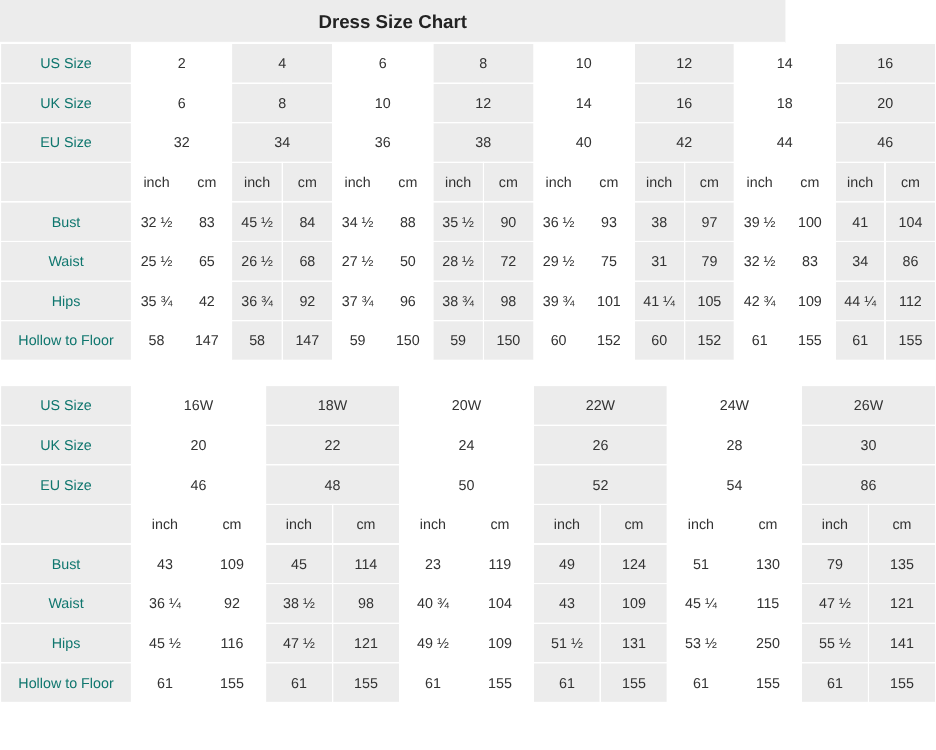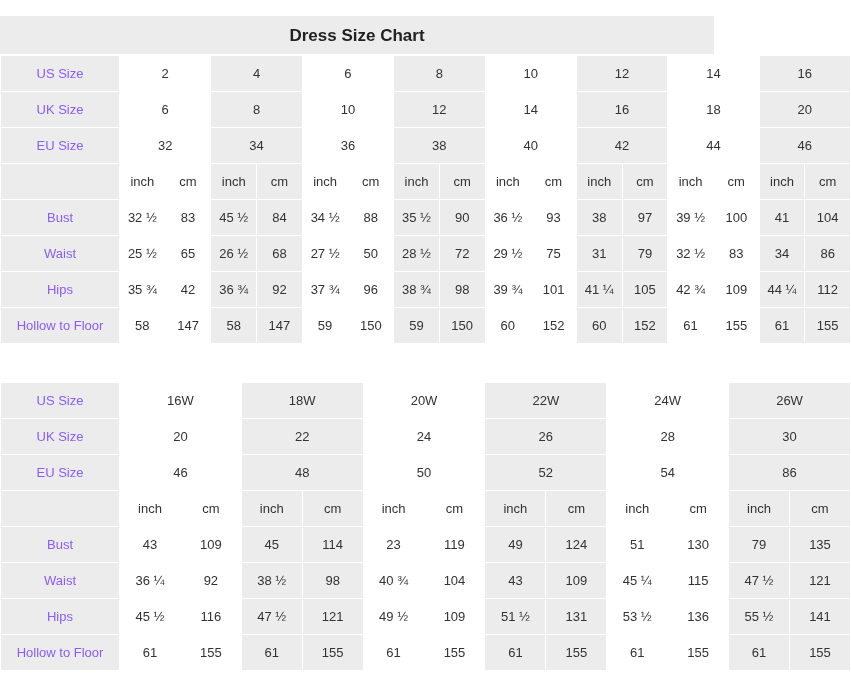--- a/index.html
+++ b/index.html
@@ -10,21 +10,20 @@
   body {
     width: 851px;
     height: 682px;
     font-family: "Liberation Sans", sans-serif;
     font-size: 13px;
     color: #333333;
     overflow: hidden;
   }
   .chart-block {
     width: 714px;
-    margin-top: 16px;
   }
   .chart-title {
     text-align: center;
     font-size: 17px;
     font-weight: bold;
     color: #222222;
     background: #ececec;
     height: 39px;
     line-height: 39px;
     border-bottom: 1px solid #ffffff;
@@ -42,21 +41,21 @@
     font-size: 13px;
     border: 1px solid #ffffff;
     box-sizing: border-box;
     padding: 0 2px;
     overflow: hidden;
     white-space: nowrap;
   }
   
   td.rowlabel {
     background: #ececec;
-    color: #8b5cf6;
+    color: #0f766e;
     width: 119px;
   }
   
   td.light {
     background: #ffffff;
   }
   td.shade {
     background: #ececec;
   }
   .gap {
@@ -287,21 +286,21 @@
             <td class="rowlabel">Hips</td>
             <td colspan="1" class="light">45 ½</td>
             <td colspan="1" class="light">116</td>
             <td colspan="1" class="shade">47 ½</td>
             <td colspan="1" class="shade">121</td>
             <td colspan="1" class="light">49 ½</td>
             <td colspan="1" class="light">109</td>
             <td colspan="1" class="shade">51 ½</td>
             <td colspan="1" class="shade">131</td>
             <td colspan="1" class="light">53 ½</td>
-            <td colspan="1" class="light">136</td>
+            <td colspan="1" class="light">250</td>
             <td colspan="1" class="shade">55 ½</td>
             <td colspan="1" class="shade">141</td>
           </tr>
           <tr class="unit-row">
             <td class="rowlabel">Hollow to Floor</td>
             <td colspan="1" class="light">61</td>
             <td colspan="1" class="light">155</td>
             <td colspan="1" class="shade">61</td>
             <td colspan="1" class="shade">155</td>
             <td colspan="1" class="light">61</td>

